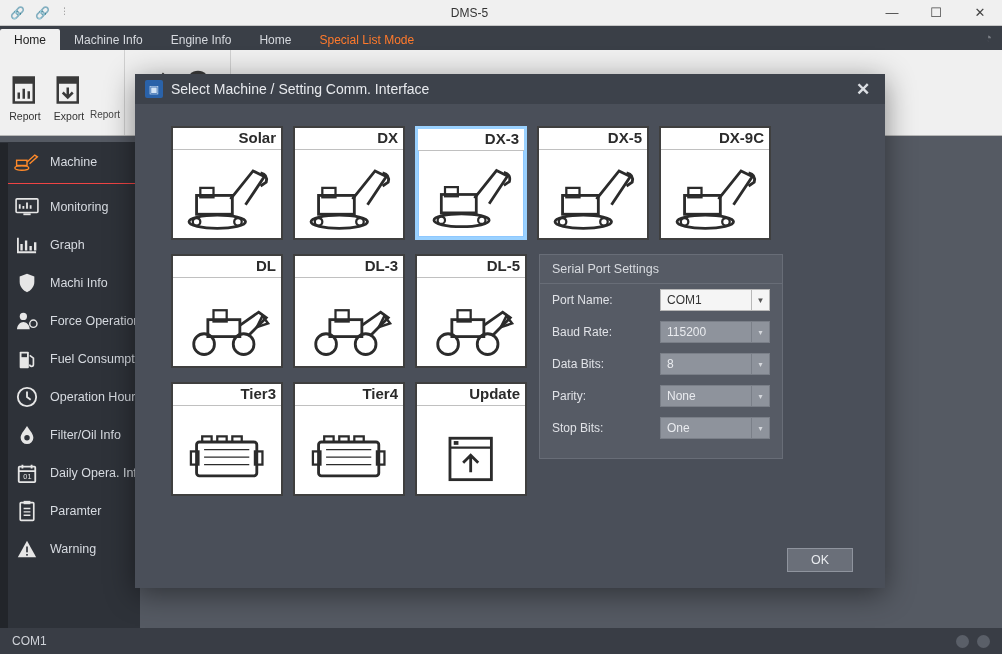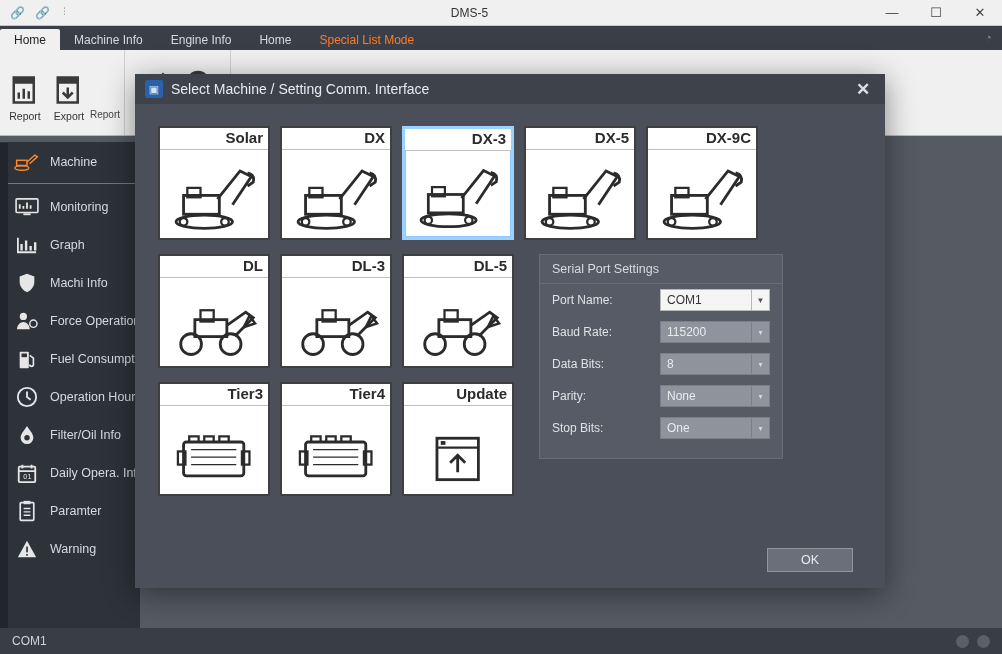--- a/index.html
+++ b/index.html
@@ -40,40 +40,40 @@
 .statusbar { position: absolute; left: 0; right: 0; bottom: 0; height: 26px; background: #393d45; color: #cfd2d8; font-size: 12px; display: flex; align-items: center; padding: 0 12px; }
 .statusbar .dots { margin-left: auto; display: flex; gap: 8px; }
 .statusbar .dots span { width: 13px; height: 13px; border-radius: 50%; background: #5a5f68; display: inline-block; }
 
 
 .overlay { position: absolute; inset: 0; }
 .modal { position: absolute; left: 135px; top: 74px; width: 750px; height: 514px; background: #4a4f59; box-shadow: 0 6px 28px rgba(0,0,0,.45); display:flex; flex-direction:column; }
 .mtitle { height: 30px; background: #3d424b; display: flex; align-items: center; padding: 0 10px; color: #e8eaee; font-size: 14px; }
 .mtitle .micon { width: 18px; height: 18px; background: #2a62a9; margin-right: 8px; display:flex; align-items:center; justify-content:center; color:#d2e3f6; font-size:11px; border-radius:2px;}
 .mtitle .closex { margin-left: auto; width: 24px; height: 24px; display:flex; align-items:center; justify-content:center; color:#dcdfe4; font-size: 17px; font-weight: bold; cursor:pointer;}
-.mbody { flex: 1; padding: 22px 23px 14px; position: relative; }
+.mbody { flex: 1; padding: 22px 36px 14px; position: relative; }
 
 .grid5 { display: grid; grid-template-columns: repeat(5, 112px); gap: 10px; }
 .grid3 { display: grid; grid-template-columns: repeat(3, 112px); gap: 10px; margin-top: 14px; }
 .card { width: 112px; height: 114px; background: #fff; border: 2px solid #3f3f3f; position: relative; cursor: pointer; display:flex; flex-direction:column; }
 .card.sel { border: 3px solid #9ad1ff; box-shadow: 0 0 0 1px #8ec8ff inset; }
 .card .chdr { height: 22px; background: #fff; text-align: right; padding: 1px 5px 0 0; font-size: 15px; font-weight: 600; color: #2b2b2b; border-bottom: 1px solid #c0c0c0; font-family: Arial, sans-serif;}
 .card .cimg { flex: 1; display:flex; align-items:center; justify-content:center; }
 .card .cimg svg { width: 92%; height: 92%; }
 
 .settings { position:absolute; left: 404px; top: 150px; width: 244px; background: #565b65; border: 1px solid #686d77; padding: 0 0 14px 0;}
 .settings .shdr { padding: 7px 12px; color: #d8dbe0; font-size: 12.5px; border-bottom: 1px solid #686d77; }
 .srow { display:flex; align-items:center; padding: 5px 12px; }
 .srow .slabel { width: 108px; color: #e0e2e7; font-size: 12px; }
 .srow .sfield { flex:1; height: 22px; background: #f5f5f5; border: 1px solid #b8b8b8; font-size:12px; color:#333; padding: 0 6px; display:flex; align-items:center; position:relative;}
 .srow .sfield.ro { background: #8e939c; color: #e9ebef; border-color: #7a7f88;}
 .srow .sfield .dd { position:absolute; right:0; top:0; bottom:0; width:18px; border-left:1px solid #b8b8b8; display:flex; align-items:center; justify-content:center; font-size:8px; color:#555;}
 .srow .sfield.ro .dd { border-left-color:#7a7f88; color:#d5d8dd;}
 
-.okbtn { position:absolute; right: 32px; bottom: 16px; width: 86px; height: 24px; background: #6a6f79; border:1px solid #8f949e; color:#e9ebef; font-size:12.5px; display:flex; align-items:center; justify-content:center; cursor:pointer;}
+.okbtn { position:absolute; right: 32px; bottom: 16px; width: 66px; height: 24px; background: #6a6f79; border:1px solid #8f949e; color:#e9ebef; font-size:12.5px; display:flex; align-items:center; justify-content:center; cursor:pointer;}
 
 </style>
 </head>
 <body>
 
 <div class="titlebar">
   <div class="qat">
     <span>🔗</span>
     <span>🔗</span>
     <span style="font-size:9px;color:#888;">⋮</span>

